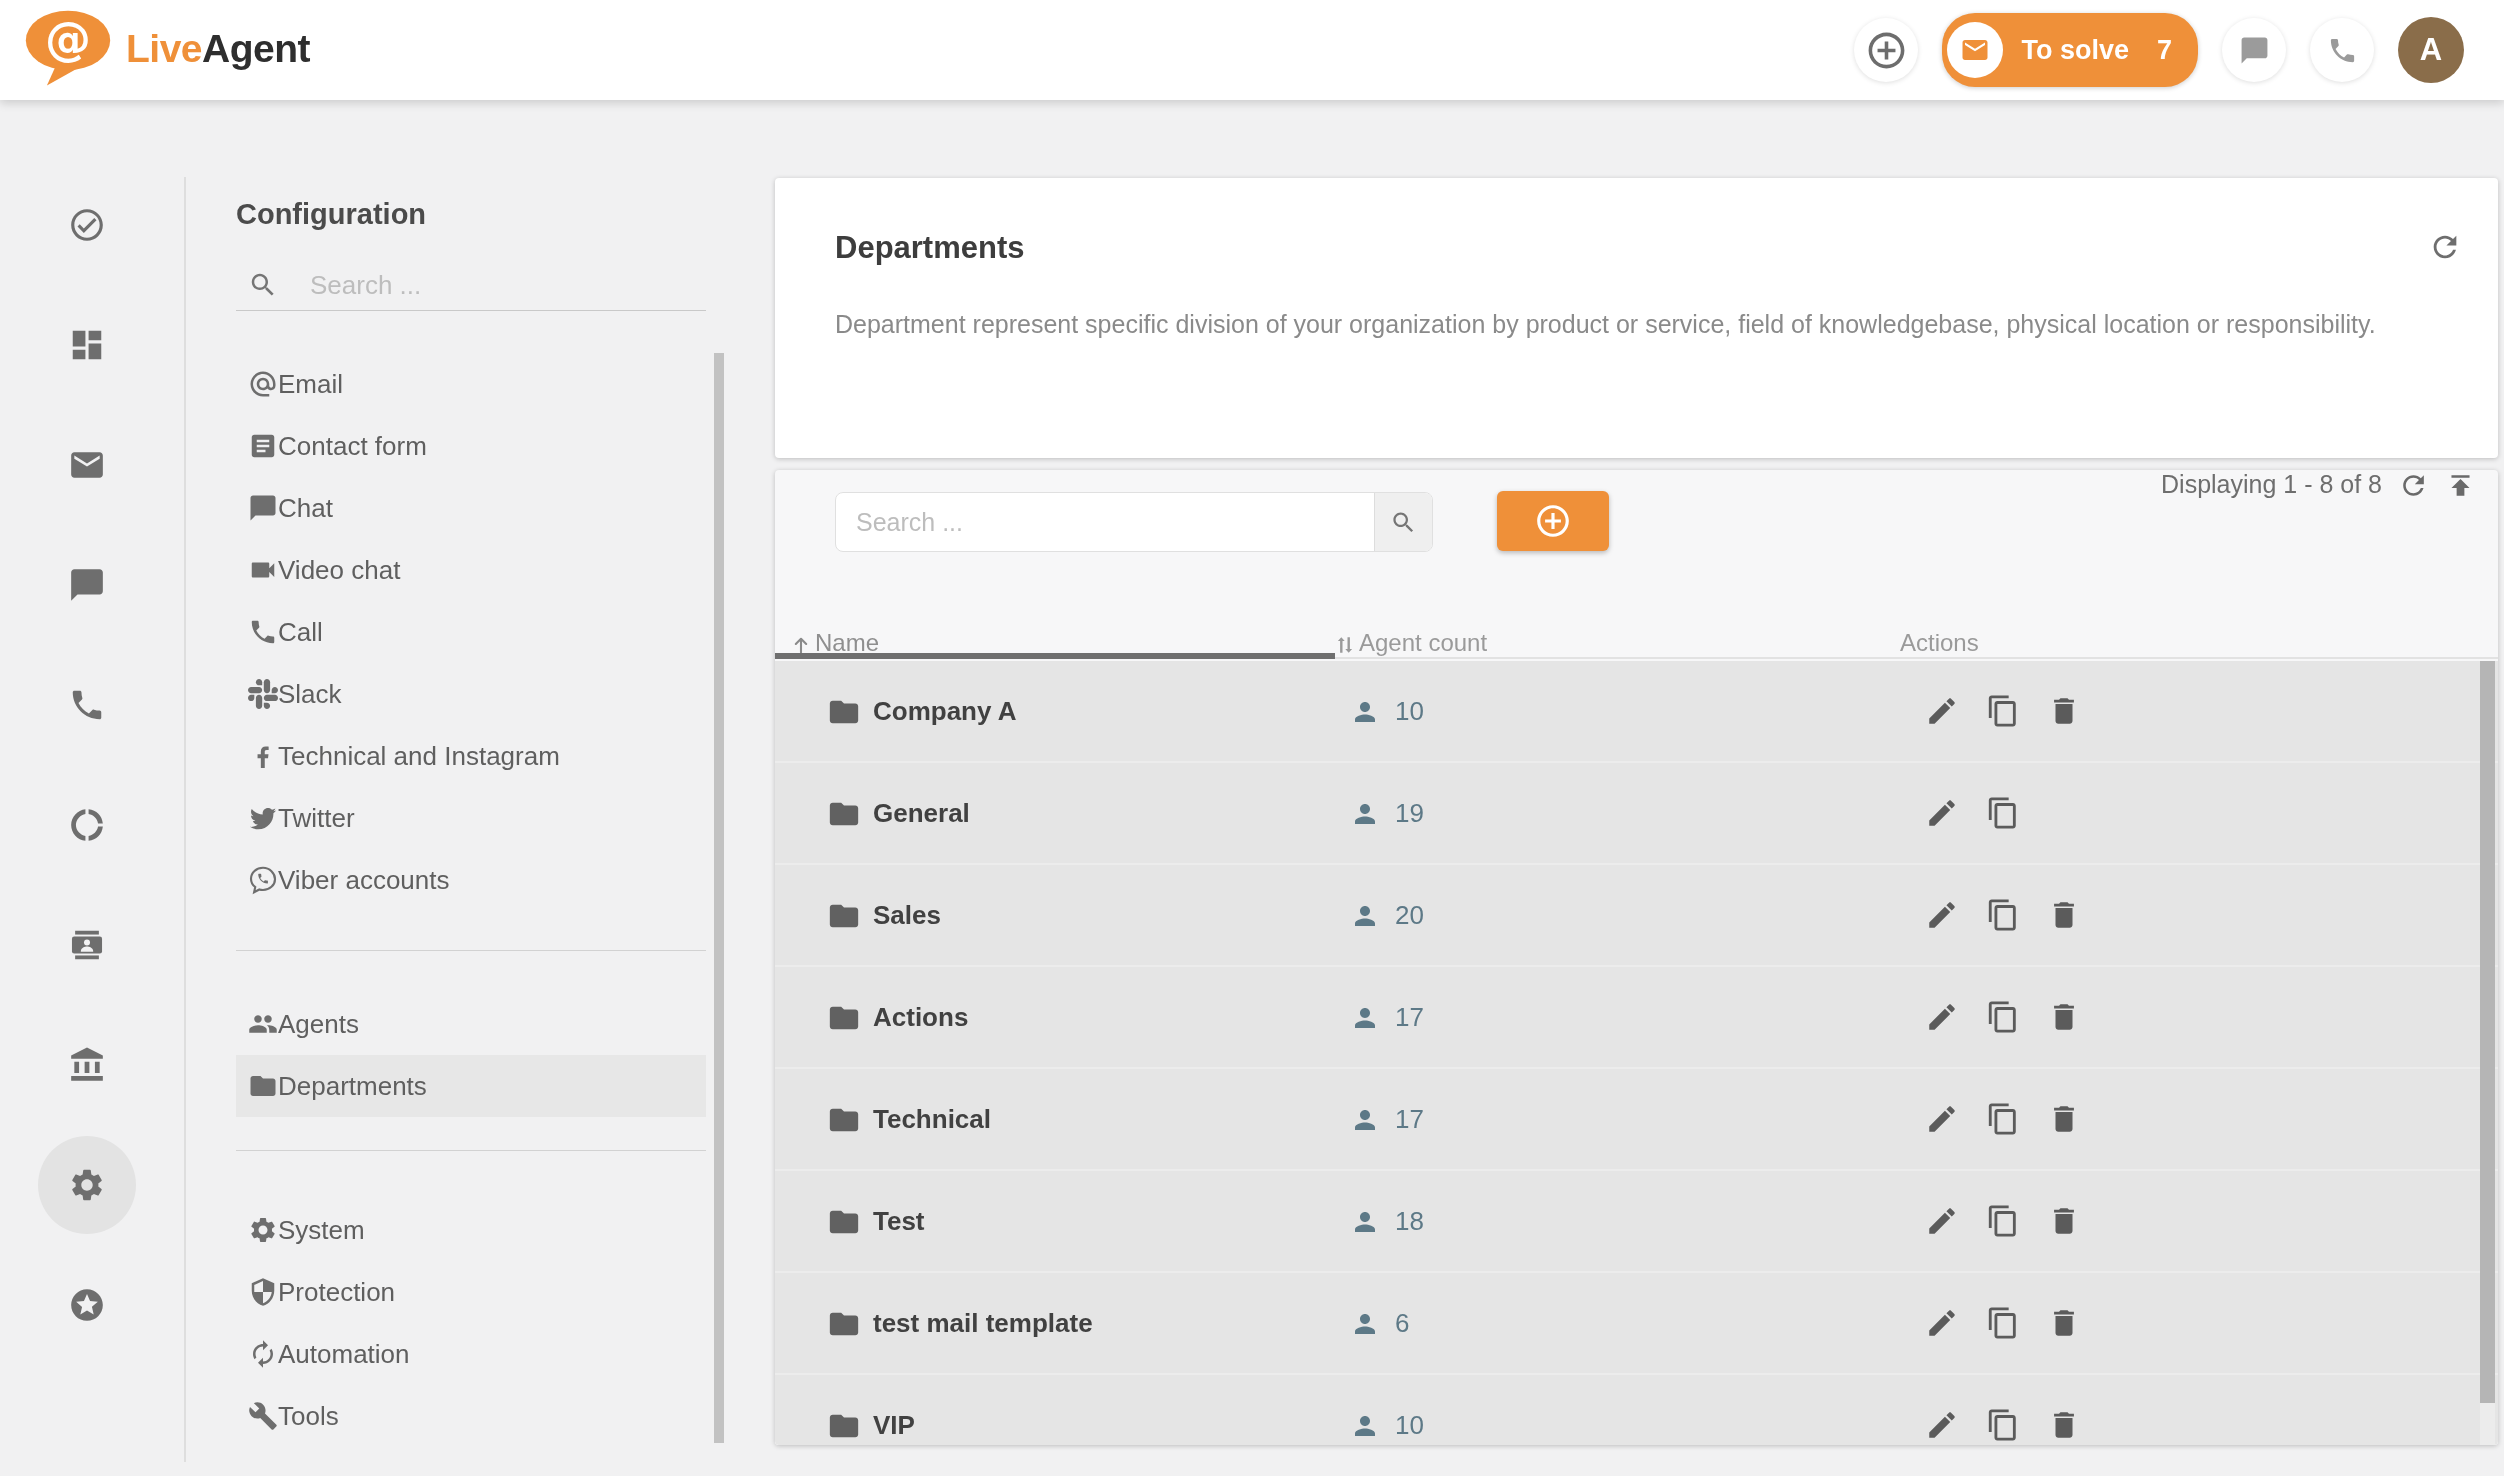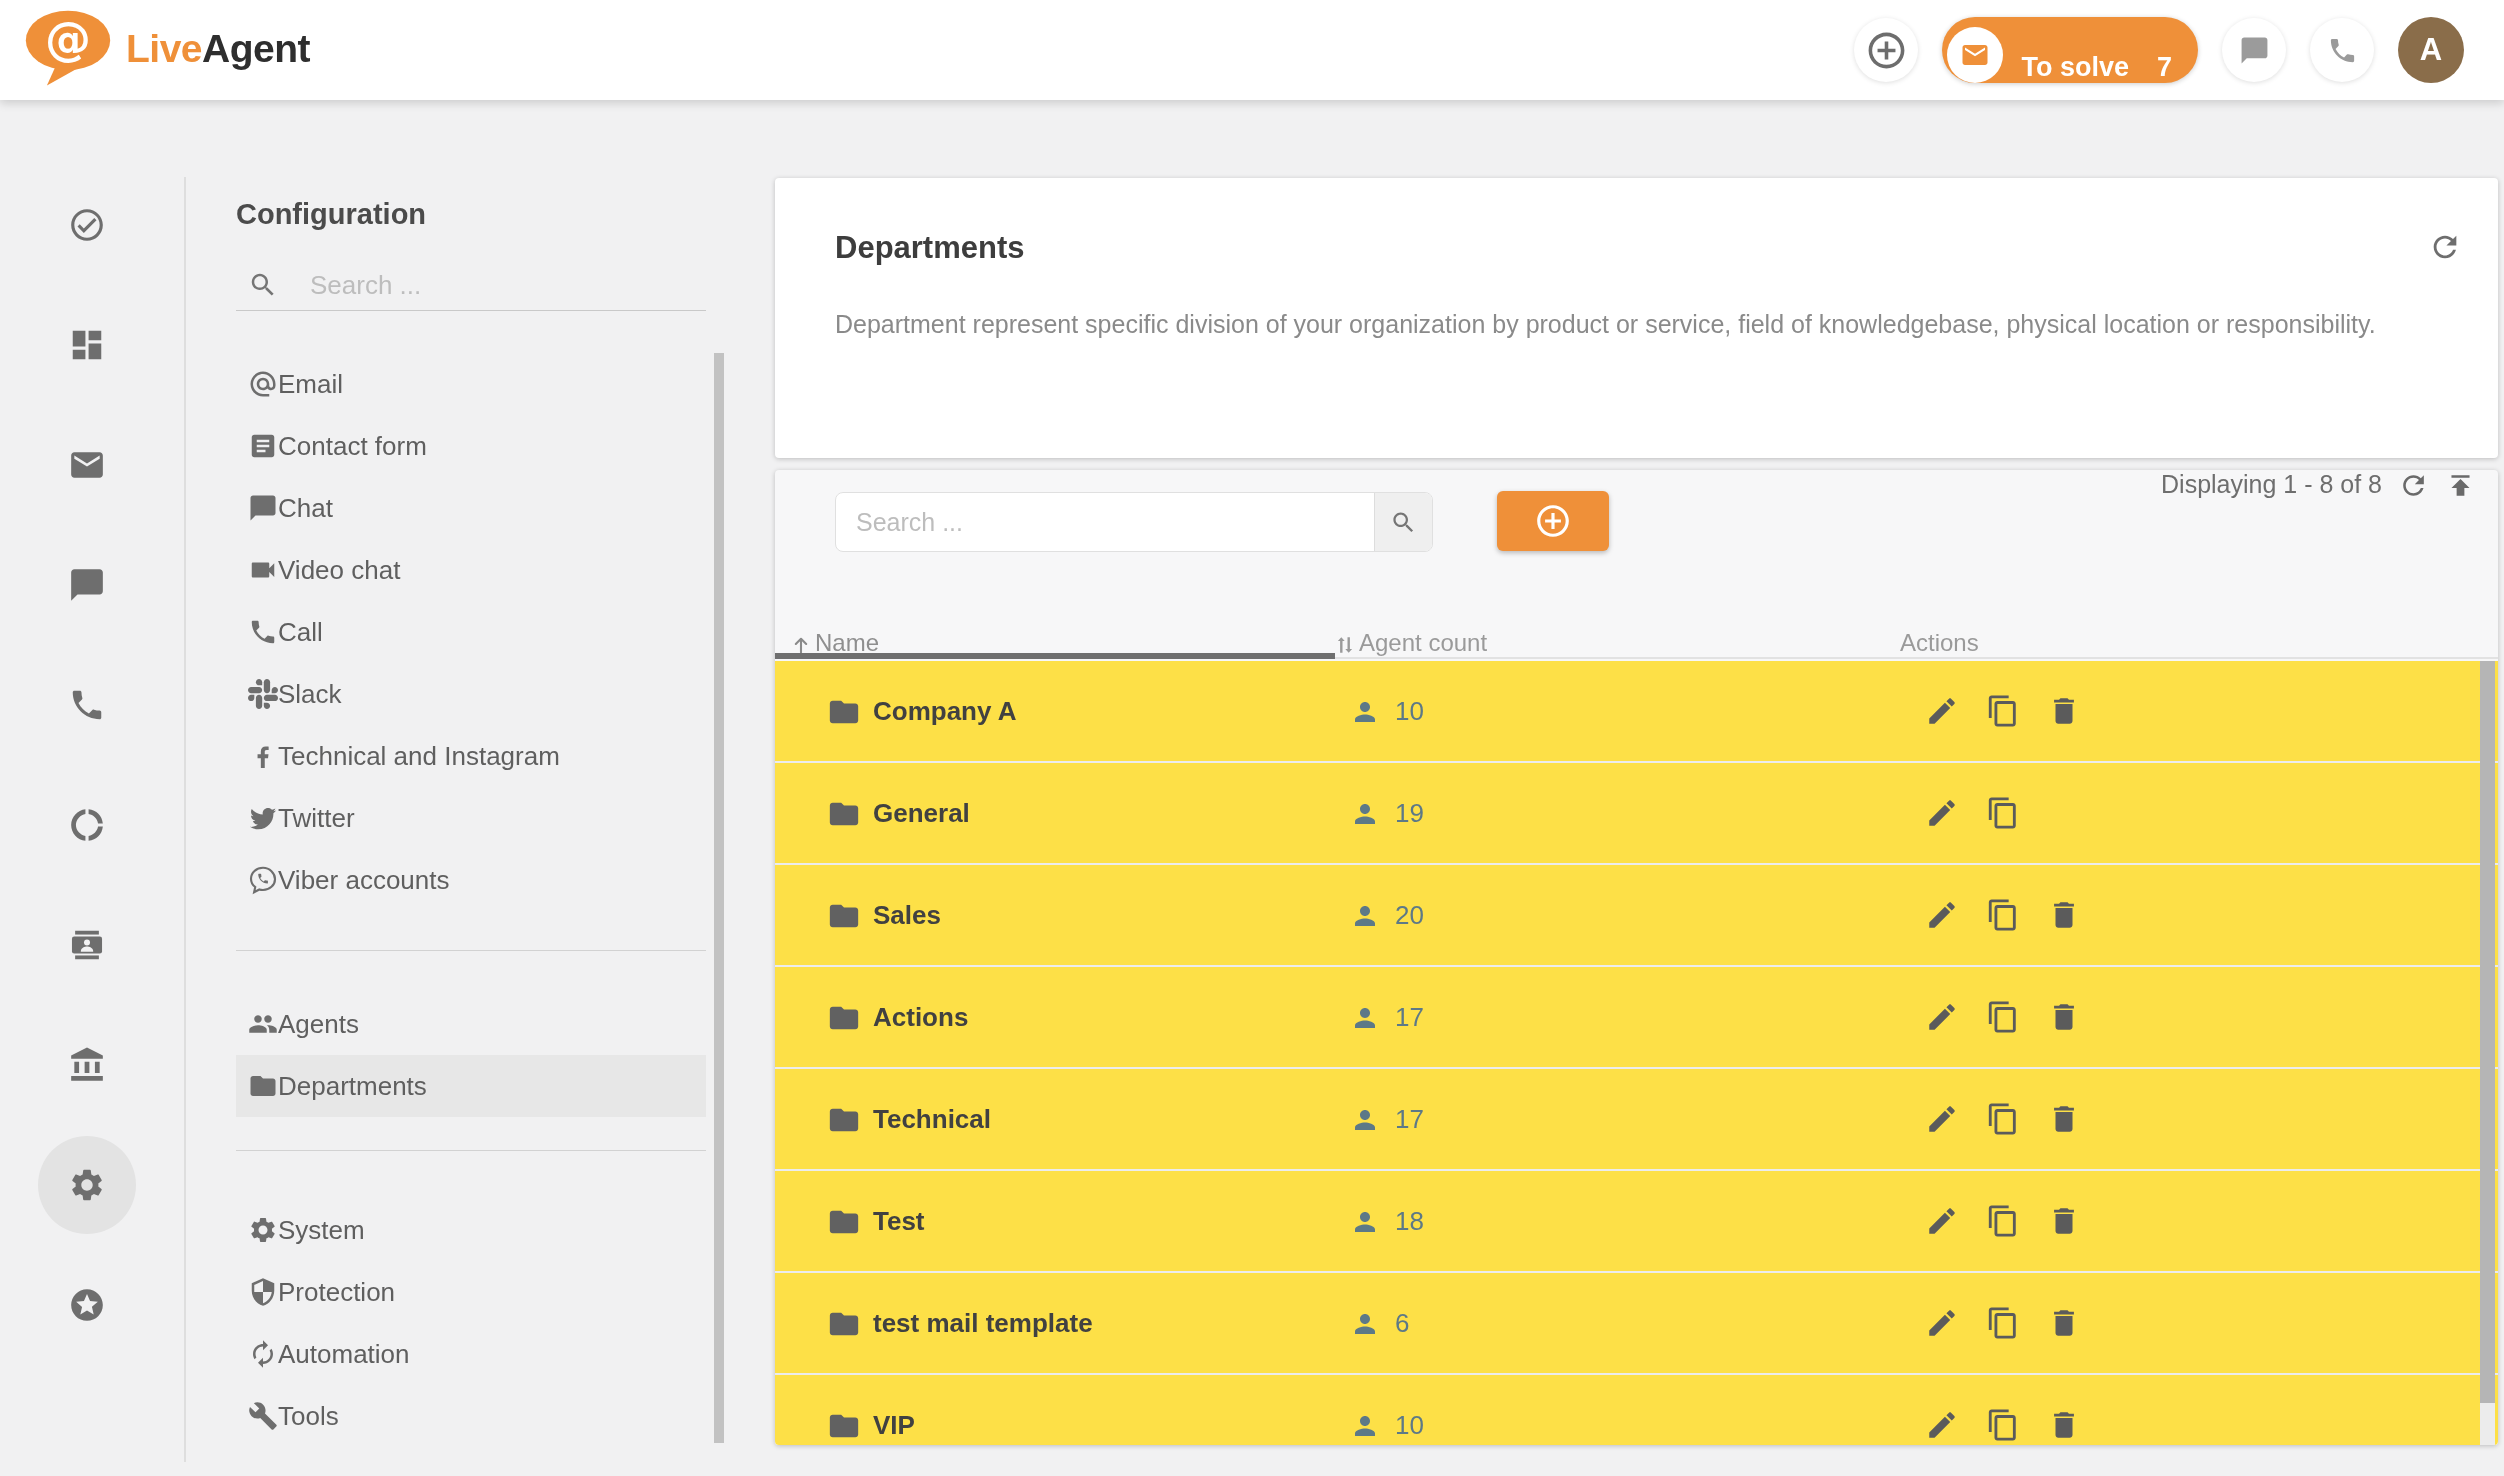--- a/index.html
+++ b/index.html
@@ -15,21 +15,21 @@
   .logo{position:absolute;left:22px;top:8px;display:flex;align-items:center;gap:12px}
   .logo-mark{width:92px;height:82px}
   .wordmark{font-size:39px;font-weight:bold;letter-spacing:-0.5px;display:flex}
   .wm-live{color:var(--accent)}
   .wm-agent{color:#2e2e2e}
   .topbar-right{position:absolute;right:40px;top:0;height:100px;display:flex;align-items:center;gap:24px}
   .circle-btn{width:64px;height:64px;border-radius:50%;background:#fff;box-shadow:0 1px 5px rgba(0,0,0,.13);display:flex;align-items:center;justify-content:center;color:#9b9b9b;cursor:pointer}
   .circle-btn .ic{width:31px;height:31px}
   .circle-btn.add{color:#6d6d6d}
   .circle-btn.add .ic{width:43px;height:43px}
-  .pill{height:66px;border-radius:33px;background:var(--accent);display:flex;align-items:flex-end;padding:0 26px 0 5px;box-shadow:0 1px 5px rgba(0,0,0,.2);cursor:pointer}
+  .pill{height:74px;border-radius:33px;background:var(--accent);display:flex;align-items:center;padding:0 26px 0 5px;box-shadow:0 1px 5px rgba(0,0,0,.2);cursor:pointer}
   .pill-circle{width:56px;height:56px;border-radius:50%;background:#fff;display:flex;align-items:center;justify-content:center;color:var(--accent)}
   .pill-circle .ic{width:30px;height:30px}
   .pill-label{color:#fff;font-size:27px;font-weight:bold;margin-left:18px}
   .pill-count{color:#fff;font-size:27px;font-weight:bold;margin-left:28px}
   .avatar{width:66px;height:66px;border-radius:50%;background:var(--avatar-bg);color:#fff;font-size:31px;font-weight:bold;display:flex;align-items:center;justify-content:center;cursor:pointer}
 
   
   .page{position:relative;height:1376px}
 
   
@@ -81,21 +81,21 @@
   .th{position:absolute;top:0;height:100%;display:flex;align-items:flex-end;gap:2px}
   .th-name{left:14px;color:#8a8a8a}
   .th-name .th-label{color:#8f8f8f}
   .th-agent{left:558px}
   .th-actions{left:1125px}
   .th .th-sort{width:24px;height:24px}
   .th .th-sort .ic{width:24px;height:24px}
   .sort-bar{position:absolute;left:0;bottom:-2px;width:560px;height:6px;background:#6f6f6f}
 
   .tbody{position:absolute;left:0;top:191px;width:100%;height:784px;background:#fff;overflow:hidden}
-  .trow{position:relative;height:102px;border-bottom:2px solid #ececec;background:#fde047}
+  .trow{position:relative;height:102px;border-bottom:2px solid #ececec;background:#e5e5e5}
   .cell-folder{position:absolute;left:52px;top:34px;width:34px;height:34px;color:#616161}
   .cell-folder .ic{width:34px;height:34px}
   .cell-name{position:absolute;left:98px;top:50%;transform:translateY(-50%);font-size:26px;font-weight:bold;color:#414141}
   .cell-person{position:absolute;left:575px;top:36px;width:30px;height:30px;color:var(--count)}
   .cell-person .ic{width:30px;height:30px}
   .cell-count{position:absolute;left:620px;top:50%;transform:translateY(-50%);font-size:26px;color:var(--count)}
   .cell-actions{position:absolute;left:1150px;top:0;height:100%;display:flex;align-items:center;gap:27px;color:#5b5b5b}
   .act{width:34px;height:34px;cursor:pointer}
   .act .ic{width:34px;height:34px}
 

